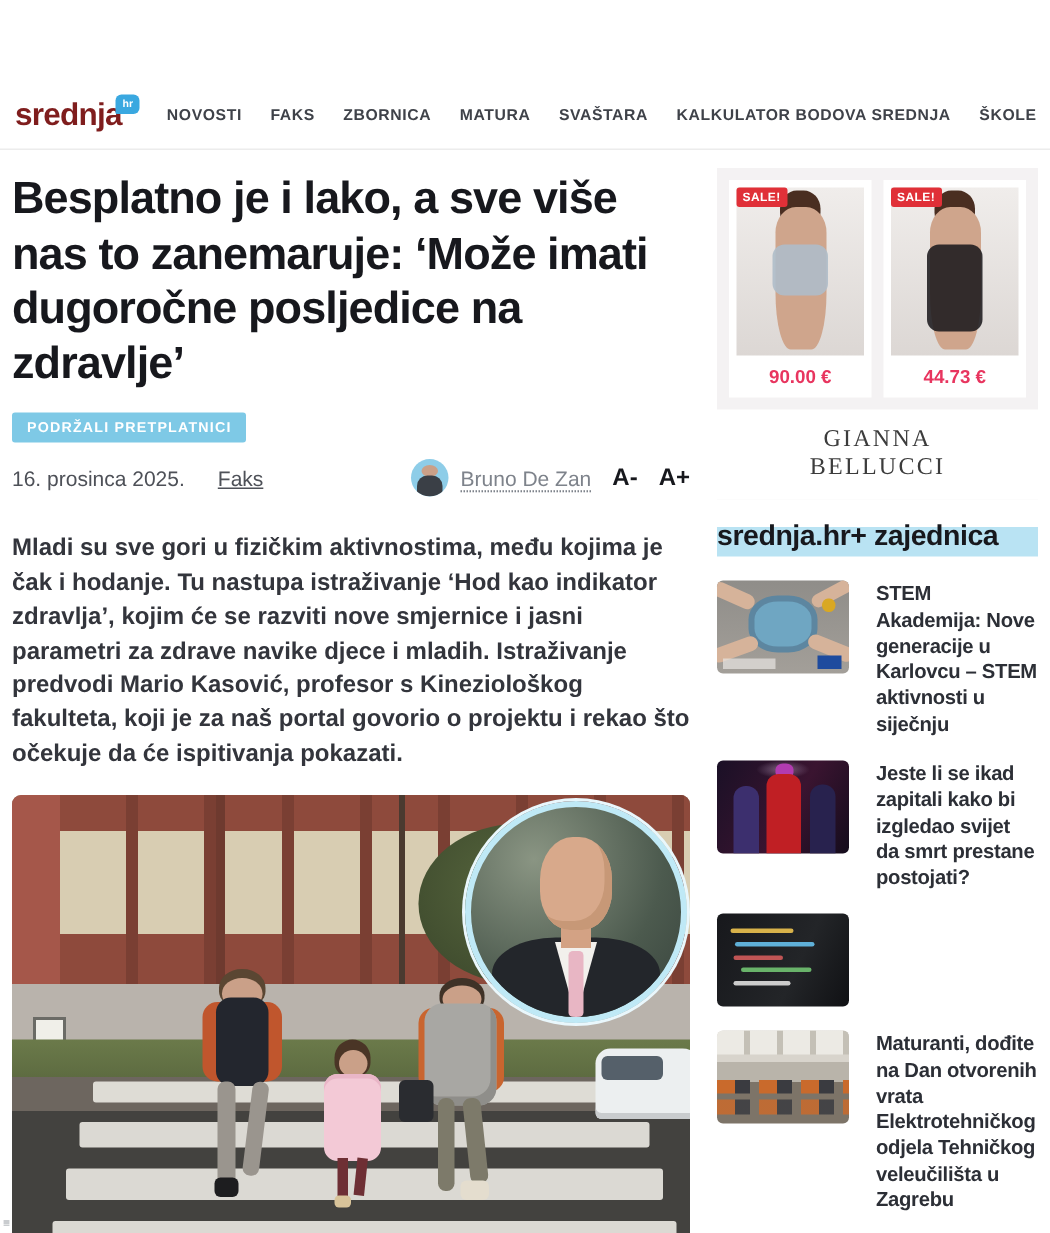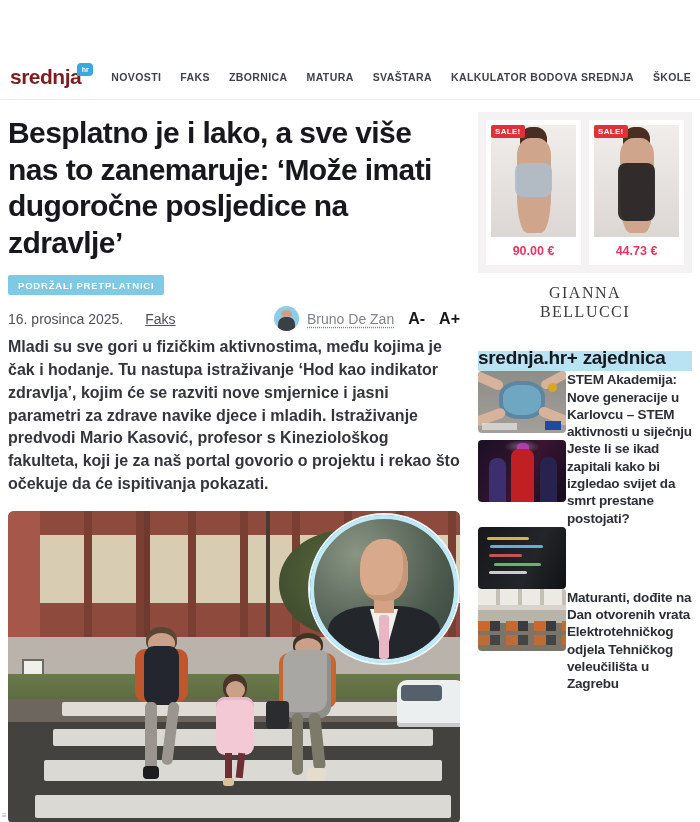--- a/index.html
+++ b/index.html
@@ -36,21 +36,21 @@
   .meta-spacer { flex:1; }
   .avatar { width:25px; height:25px; border-radius:50%; background:#8ecde8; position:relative;
     overflow:hidden; margin-right:8px; flex:none; }
   .avatar::before { content:""; position:absolute; left:7px; top:4px; width:11px; height:8px;
     border-radius:50%; background:#caa088; }
   .avatar::after { content:""; position:absolute; left:4px; top:11px; width:17px; height:14px;
     border-radius:7px 7px 0 0; background:#3a3f46; }
   .author { color:#7e838b; text-decoration:underline dotted; text-underline-offset:3px;
     cursor:pointer; }
   .font-ctl { font-weight:800; font-size:16px; color:#17181d; cursor:pointer; margin-left:14px; }
-  .lede { margin-top:5px; font-size:16px; line-height:1.42; font-weight:700; color:#33353c; }
+  .lede { margin-top:24px; font-size:16px; line-height:1.42; font-weight:700; color:#33353c; }
 
   
   figure { margin-top:16px; }
   .hero { position:relative; width:452px; height:313px; border-radius:6px; overflow:hidden;
     background:#9b8977; }
   .hero * { position:absolute; }
   .wall-left { left:0; top:0; width:9%; height:60%; background:#a5574a; }
   .facade { left:7%; top:0; width:93%; height:42%;
     background:linear-gradient(#8e4a3c 0 18%, #d8cdb2 18% 70%, #8e4a3c 70% 100%); }
   .facade-frames { left:7%; top:0; width:93%; height:42%;
@@ -136,21 +136,21 @@
   .brand { background:#fff; margin:8px -8px 0; padding:10px 0 12px; text-align:center;
     font-family:"Liberation Serif","DejaVu Serif",serif; font-size:16px; letter-spacing:1.5px;
     color:#3c3c3c; line-height:1.2; width:calc(100% + 16px); }
   .brand-inner { display:block; margin:0 auto; width:110px; }
   .ad-mark { position:absolute; left:2px; bottom:2px; font-size:8px; color:#9aa0a6; }
 
   .community { margin-top:14px; font-size:19px; font-weight:800; color:#17181d;
     letter-spacing:-0.3px; }
   .hl { background:linear-gradient(transparent 18%, #b9e3f3 18%); padding:0 4px 2px 0;
     display:inline-block; width:100%; }
-  .side-item { display:flex; gap:1px; cursor:pointer; }
+  .side-item { display:flex; gap:18px; margin-top:16px; cursor:pointer; }
   .thumb { width:88px; height:62px; flex:none; border-radius:4px; position:relative;
     overflow:hidden; }
   .thumb * { position:absolute; }
   .side-title { font-size:13.5px; font-weight:800; line-height:1.28; color:#2c2f36;
     letter-spacing:-0.2px; }
 
   .t-stem { background:linear-gradient(#8f8d89, #a39f99); }
   .t-stem .c1 { left:28%; top:22%; width:44%; height:48%; background:#6fa6c2; border-radius:40%;
     box-shadow:0 0 0 4px #5d86a0; }
   .t-stem .h1, .t-stem .h2, .t-stem .h3, .t-stem .h4 { background:#d6b39a; border-radius:8px; }

